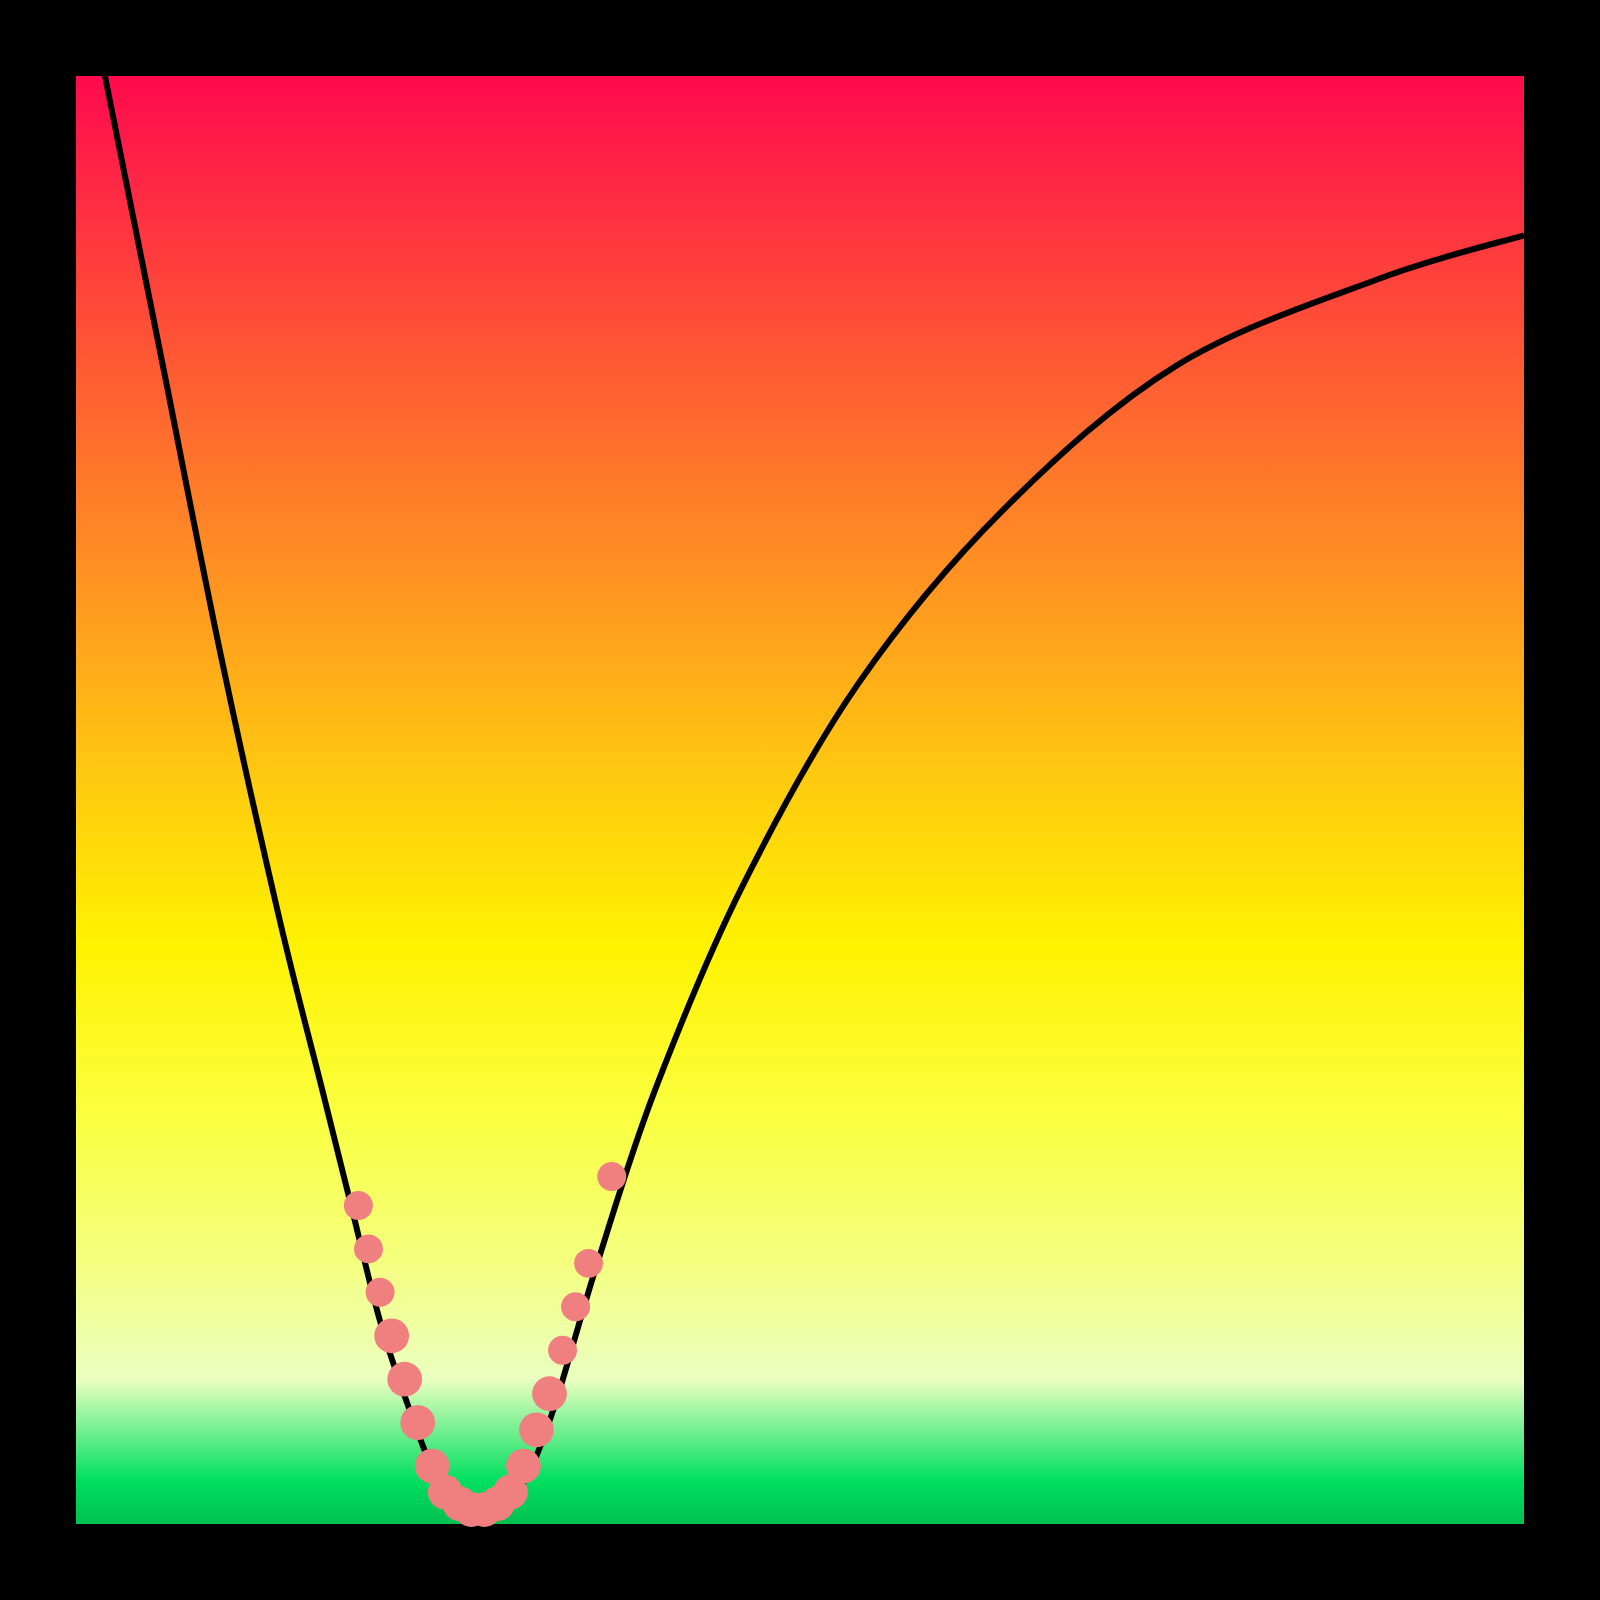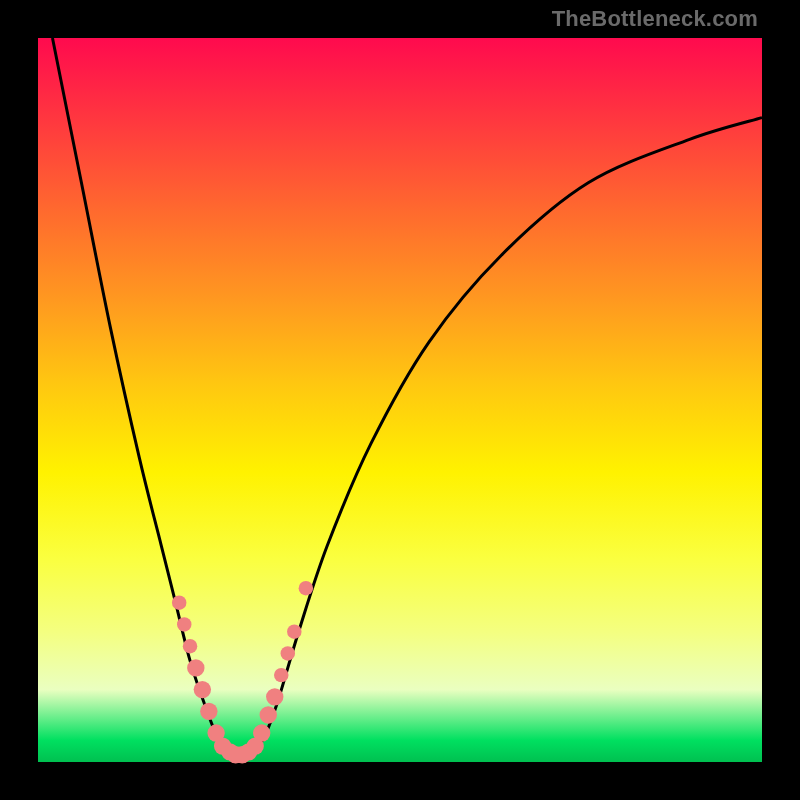--- a/index.html
+++ b/index.html
@@ -53,21 +53,20 @@
     top: 0;
     width: 724px;
     height: 724px;
     overflow: visible;
   }
 </style>
 </head>
 <body>
 
 <div class="frame">
-  <div class="watermark">TheBottleneck.com</div>
 
   <div class="plot-area">
     <svg class="plot" viewBox="0 0 724 724" preserveAspectRatio="none">
       <path id="curve-path" fill="none" stroke="#000000" stroke-width="3" d="M 14.48 0 C 19.306666666666665 24.133333333333326, 33.78666666666666 96.53333333333327, 43.44 144.79999999999995 C 53.093333333333334 193.06666666666663, 62.74666666666667 243.74666666666667, 72.4 289.6 C 82.05333333333334 335.4533333333334, 92.91333333333334 383.72, 101.36000000000001 419.92 C 109.80666666666669 456.12, 117.04666666666668 482.6666666666667, 123.08000000000001 506.8 C 129.11333333333334 530.9333333333334, 132.73333333333335 545.4133333333334, 137.56 564.72 C 142.38666666666666 584.0266666666666, 147.2133333333333 605.7466666666667, 152.04 622.64 C 156.86666666666667 639.5333333333333, 161.69333333333333 652.8066666666667, 166.52 666.08 C 171.3466666666667 679.3533333333334, 176.17333333333335 693.8333333333333, 181 702.28 C 185.82666666666665 710.7266666666667, 190.65333333333336 714.3466666666667, 195.48000000000002 716.76 C 200.30666666666667 719.1733333333333, 205.13333333333333 719.1733333333333, 209.95999999999998 716.76 C 214.78666666666663 714.3466666666667, 219.61333333333332 710.7266666666667, 224.44 702.28 C 229.26666666666668 693.8333333333333, 232.88666666666668 684.1800000000001, 238.92000000000002 666.08 C 244.95333333333335 647.98, 252.19333333333333 620.2266666666667, 260.64 593.6800000000001 C 269.08666666666664 567.1333333333334, 277.53333333333336 538.1733333333334, 289.6 506.8 C 301.6666666666667 475.4266666666667, 316.1466666666667 439.2266666666667, 333.04 405.44 C 349.93333333333334 371.6533333333333, 369.24 335.4533333333334, 390.96000000000004 304.08000000000004 C 412.68000000000006 272.7066666666667, 436.81333333333333 243.74666666666673, 463.36 217.20000000000005 C 489.9066666666667 190.65333333333336, 518.8666666666667 164.10666666666663, 550.24 144.79999999999995 C 581.6133333333333 125.49333333333328, 622.64 112.22000000000001, 651.6 101.36000000000001 C 680.5600000000001 90.50000000000001, 711.9333333333334 83.25999999999999, 724 79.63999999999999"></path>
       <g id="marker-group">
           <circle cx="141.18" cy="564.72" r="7.24" fill="#f08080"></circle>
           <circle cx="146.248" cy="586.44" r="7.24" fill="#f08080"></circle>
           <circle cx="152.04" cy="608.16" r="7.24" fill="#f08080"></circle>
           <circle cx="157.832" cy="629.88" r="8.688" fill="#f08080"></circle>
           <circle cx="164.34799999999998" cy="651.6" r="8.688" fill="#f08080"></circle>

